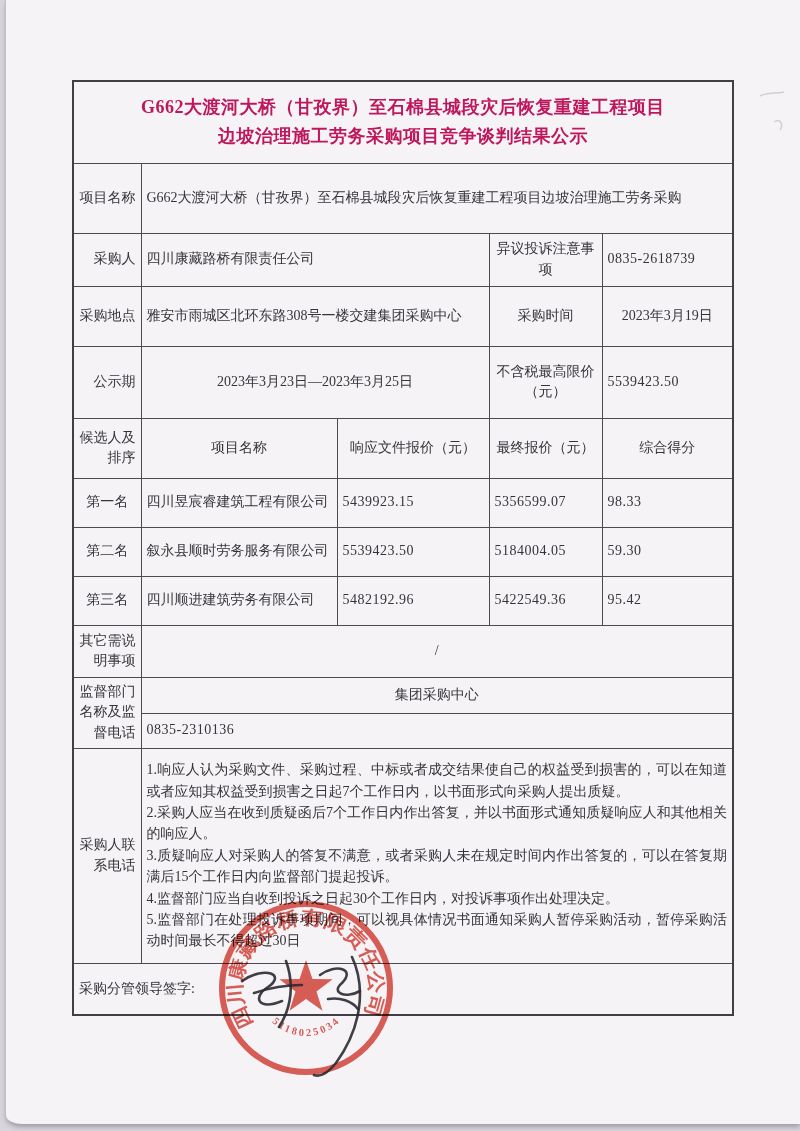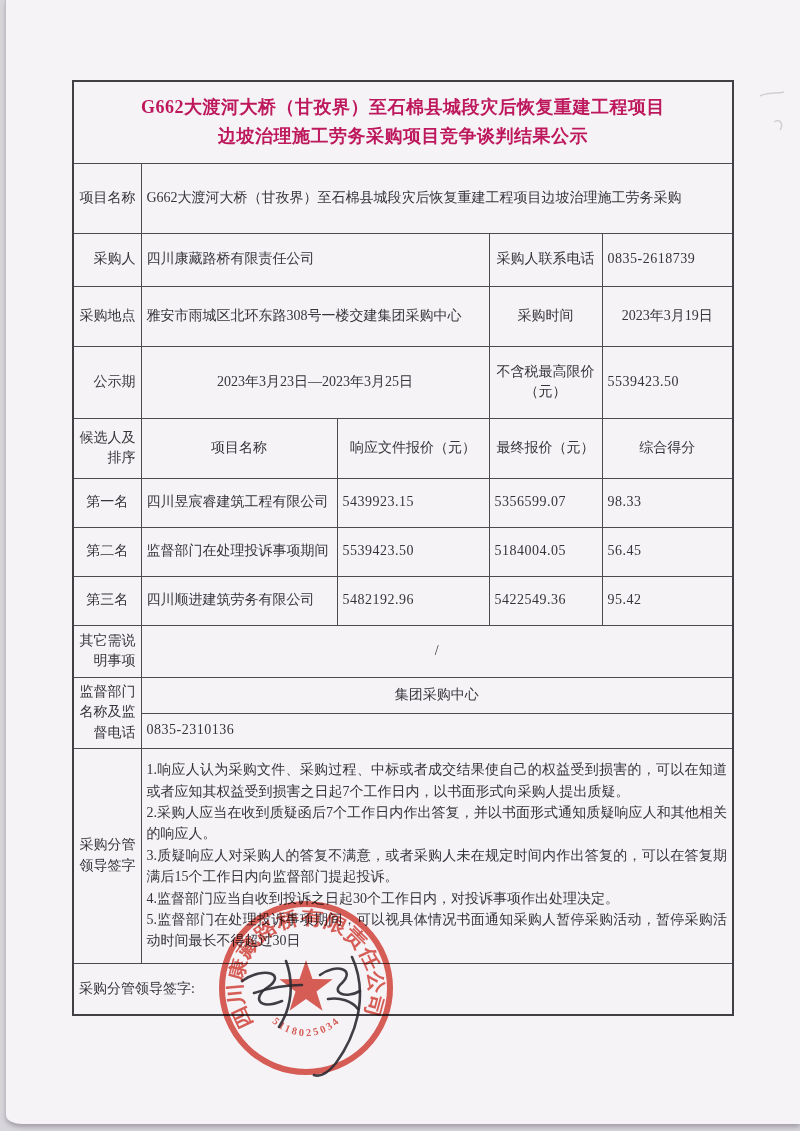--- a/index.html
+++ b/index.html
@@ -64,21 +64,21 @@
     </tr>
 
     <tr class="h-r1">
       <td class="label">项目名称</td>
       <td colspan="4" class="left">G662大渡河大桥（甘孜界）至石棉县城段灾后恢复重建工程项目边坡治理施工劳务采购</td>
     </tr>
 
     <tr class="h-r2">
       <td class="label">采购人</td>
       <td colspan="2" class="left">四川康藏路桥有限责任公司</td>
-      <td class="center">采购人联系电话</td>
+      <td class="center">异议投诉注意事项</td>
       <td class="num">0835-2618739</td>
     </tr>
 
     <tr class="h-r3">
       <td class="label">采购地点</td>
       <td colspan="2" class="left">雅安市雨城区北环东路308号一楼交建集团采购中心</td>
       <td class="center">采购时间</td>
       <td class="center">2023年3月19日</td>
     </tr>
 
@@ -99,24 +99,24 @@
 
     <tr class="h-cand">
       <td class="center">第一名</td>
       <td class="left">四川昱宸睿建筑工程有限公司</td>
       <td class="num">5439923.15</td>
       <td class="num">5356599.07</td>
       <td class="num">98.33</td>
     </tr>
     <tr class="h-cand">
       <td class="center">第二名</td>
-      <td class="left">监督部门在处理投诉事项期间</td>
+      <td class="left">叙永县顺时劳务服务有限公司</td>
       <td class="num">5539423.50</td>
       <td class="num">5184004.05</td>
-      <td class="num">56.45</td>
+      <td class="num">59.30</td>
     </tr>
     <tr class="h-cand">
       <td class="center">第三名</td>
       <td class="left">四川顺进建筑劳务有限公司</td>
       <td class="num">5482192.96</td>
       <td class="num">5422549.36</td>
       <td class="num">95.42</td>
     </tr>
 
     <tr class="h-other">
@@ -126,21 +126,21 @@
 
     <tr class="h-supa">
       <td class="label" rowspan="2">监督部门名称及监督电话</td>
       <td colspan="4" class="center">集团采购中心</td>
     </tr>
     <tr class="h-supb">
       <td colspan="4" class="num">0835-2310136</td>
     </tr>
 
     <tr class="h-obj">
-      <td class="label">采购分管领导签字</td>
+      <td class="label">采购人联系电话</td>
       <td colspan="4" class="obj-cell">
         <div class="obj-item">1.响应人认为采购文件、采购过程、中标或者成交结果使自己的权益受到损害的，可以在知道或者应知其权益受到损害之日起7个工作日内，以书面形式向采购人提出质疑。</div>
         <div class="obj-item">2.采购人应当在收到质疑函后7个工作日内作出答复，并以书面形式通知质疑响应人和其他相关的响应人。</div>
         <div class="obj-item">3.质疑响应人对采购人的答复不满意，或者采购人未在规定时间内作出答复的，可以在答复期满后15个工作日内向监督部门提起投诉。</div>
         <div class="obj-item">4.监督部门应当自收到投诉之日起30个工作日内，对投诉事项作出处理决定。</div>
         <div class="obj-item">5.监督部门在处理投诉事项期间，可以视具体情况书面通知采购人暂停采购活动，暂停采购活动时间最长不得超过30日</div>
       </td>
     </tr>
 
     <tr class="h-sign">

